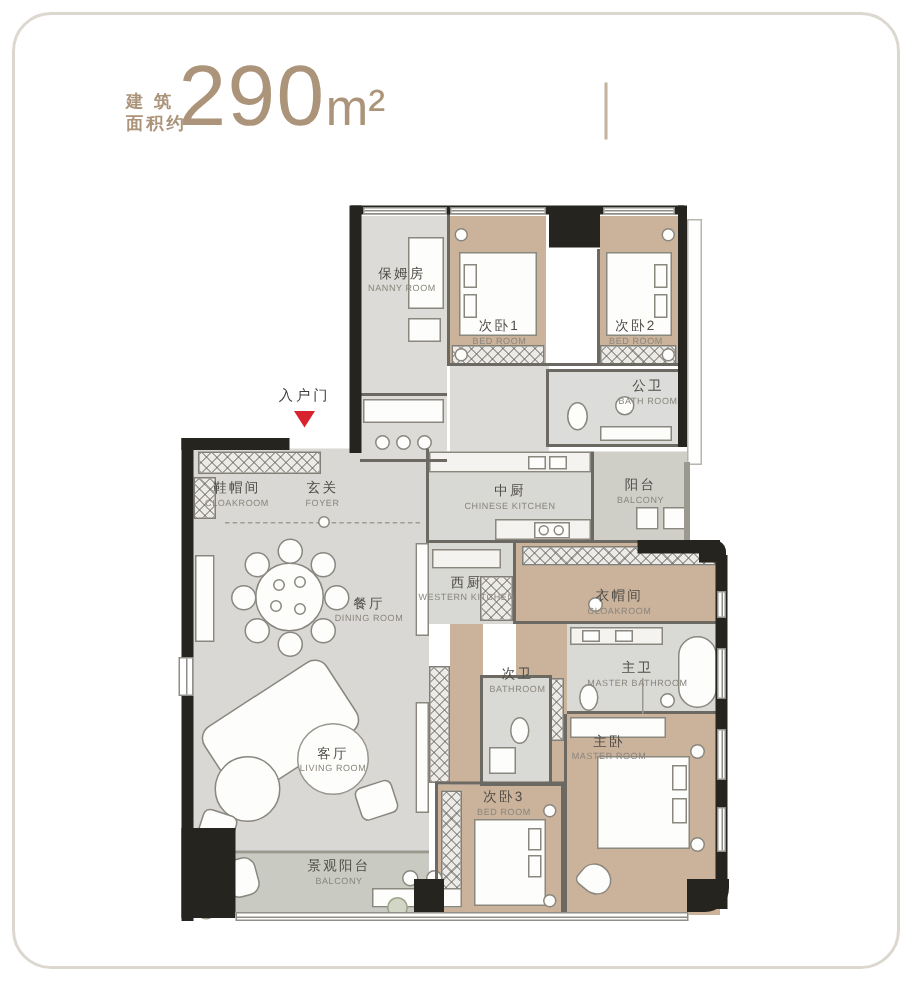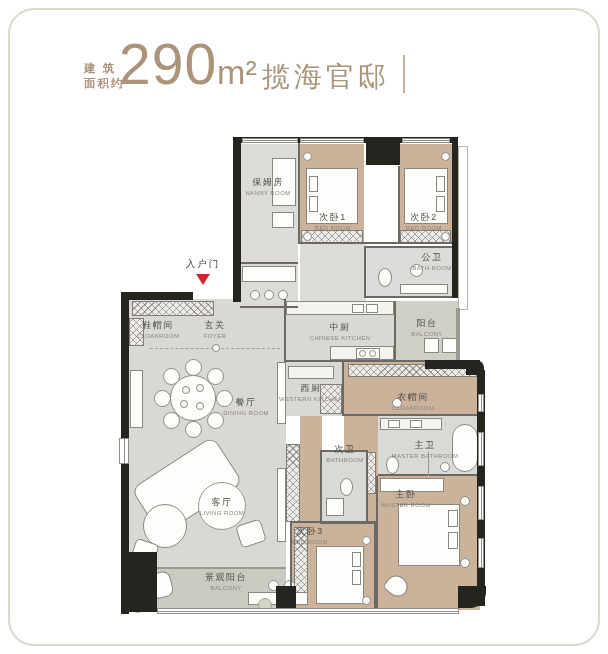--- a/index.html
+++ b/index.html
@@ -41,21 +41,20 @@
 <body>
 
 <div id="canvas">
   <div class="frame"></div>
 
   <div class="hdr prefix">
     <div>建 筑</div>
     <div>面积约</div>
   </div>
   <div class="hdr areaval"><span>290</span><span class="areaunit">m²</span></div>
-  <div class="hdr pname">揽海官邸</div>
   <div class="vdiv"></div>
 
   <div class="floor" style="left:128px;top:299px;width:158px;height:270px;background:#d9d8d4"></div>
   <div class="floor" style="left:128px;top:569px;width:158px;height:41px;background:#c9cbc2"></div>
   <div class="floor" style="left:240px;top:144px;width:58px;height:118px;background:#dcdbd7"></div>
   <div class="floor" style="left:240px;top:264px;width:58px;height:44px;background:#dcdbd7"></div>
   <div class="floor" style="left:300px;top:144px;width:64px;height:100px;background:#cab29b"></div>
   <div class="floor" style="left:400px;top:144px;width:52px;height:100px;background:#cab29b"></div>
   <div class="floor" style="left:300px;top:244px;width:66px;height:58px;background:#dcdbd7"></div>
   <div class="floor" style="left:366px;top:248px;width:86px;height:50px;background:#dcddda"></div>
@@ -270,21 +269,21 @@
       <div class="en">MASTER BATHROOM</div>
     </div>
   <div class="room-label" style="left:345px;top:453px">
       <div class="zh">次卫</div>
       <div class="en">BATHROOM</div>
     </div>
   <div class="room-label" style="left:222px;top:506px">
       <div class="zh">客厅</div>
       <div class="en">LIVING ROOM</div>
     </div>
-  <div class="room-label" style="left:310px;top:535px">
+  <div class="room-label" style="left:336px;top:535px">
       <div class="zh">次卧3</div>
       <div class="en">BED ROOM</div>
     </div>
   <div class="room-label" style="left:406px;top:498px">
       <div class="zh">主卧</div>
       <div class="en">MASTER ROOM</div>
     </div>
   <div class="room-label" style="left:226px;top:581px">
       <div class="zh">景观阳台</div>
       <div class="en">BALCONY</div>

